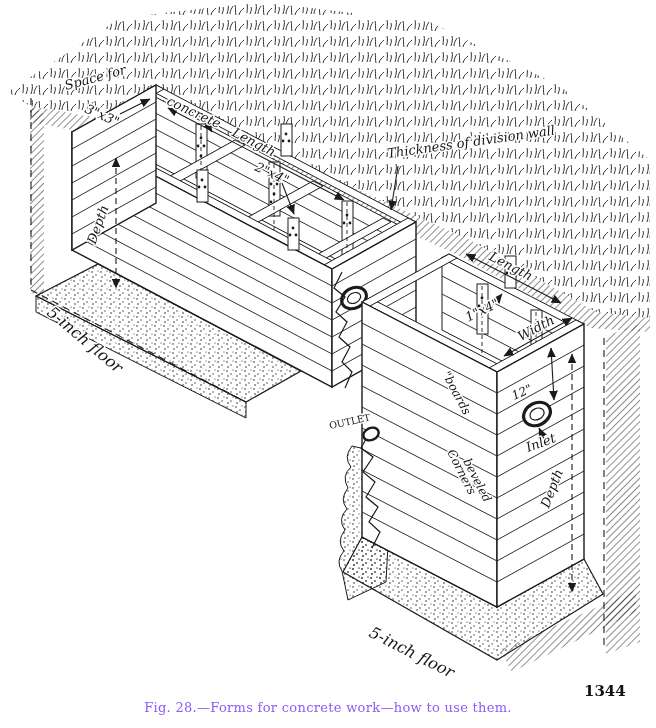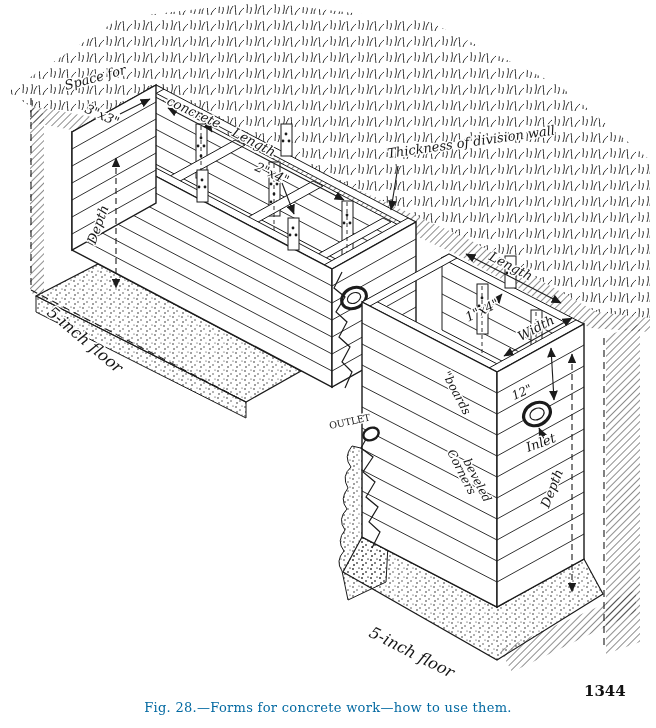--- a/index.html
+++ b/index.html
@@ -4,21 +4,21 @@
 <style>
   html,body{margin:0;padding:0;background:#ffffff;}
   body{width:656px;height:728px;position:relative;font-family:"DejaVu Serif",serif;}
   .fig-wrap{width:656px;height:700px;position:relative;}
   svg{display:block;}
   .lbl{font:italic 13px "DejaVu Serif",serif;fill:#161616;paint-order:stroke;stroke:#ffffff;stroke-width:3px;stroke-linejoin:round;}
   .lbl-lg{font-size:16px;}
   .lbl-md{font-size:12px;}
   .lbl-sm{font-size:9.5px;font-style:normal;}
   .plate{font:700 15px "DejaVu Serif",serif;fill:#111;paint-order:stroke;stroke:#fff;stroke-width:3px;}
-  .caption{width:656px;height:26px;text-align:center;font:13px "DejaVu Serif",serif;color:#0369a1;letter-spacing:.3px;}
+  .caption{width:656px;height:26px;text-align:center;font:13px "DejaVu Serif",serif;color:#8b5cf6;letter-spacing:.3px;}
   .ink{stroke:#1b1b1b;fill:none;}
   .face{fill:#ffffff;stroke:#1b1b1b;stroke-width:1.4;}
   .strip{fill:#ffffff;stroke:#1b1b1b;stroke-width:1;}
   .board{stroke:#1b1b1b;stroke-width:.9;fill:none;}
   .stud{fill:#ffffff;stroke:#1b1b1b;stroke-width:1;}
   .dot{fill:#1b1b1b;}
   .dim{stroke:#1b1b1b;stroke-width:1.1;fill:none;}
   .dimd{stroke:#1b1b1b;stroke-width:1.1;fill:none;stroke-dasharray:6 4;}
   .hid{stroke:#1b1b1b;stroke-width:.9;fill:none;stroke-dasharray:4 3;}
   .exc{stroke:#1b1b1b;stroke-width:1.1;fill:none;stroke-dasharray:7 5;}

